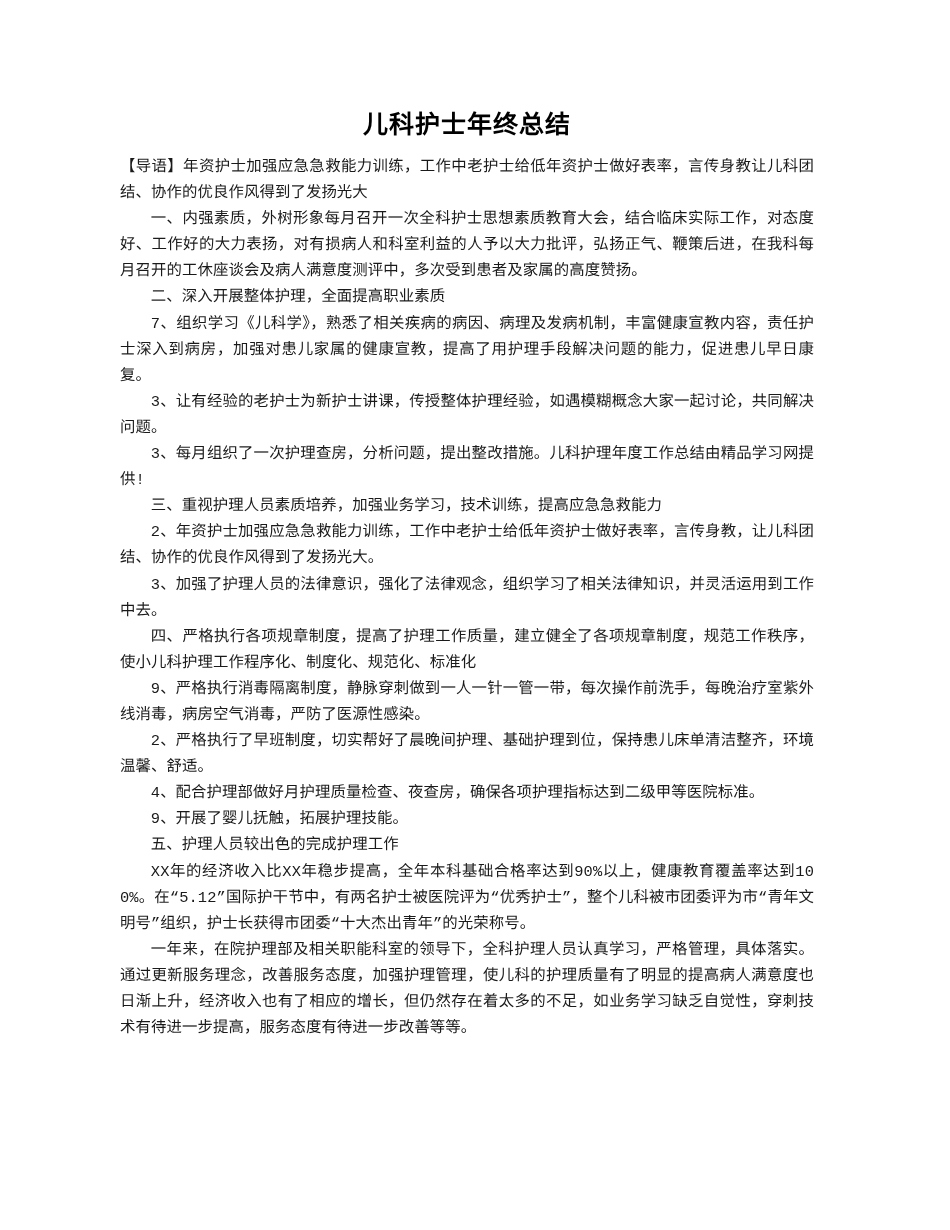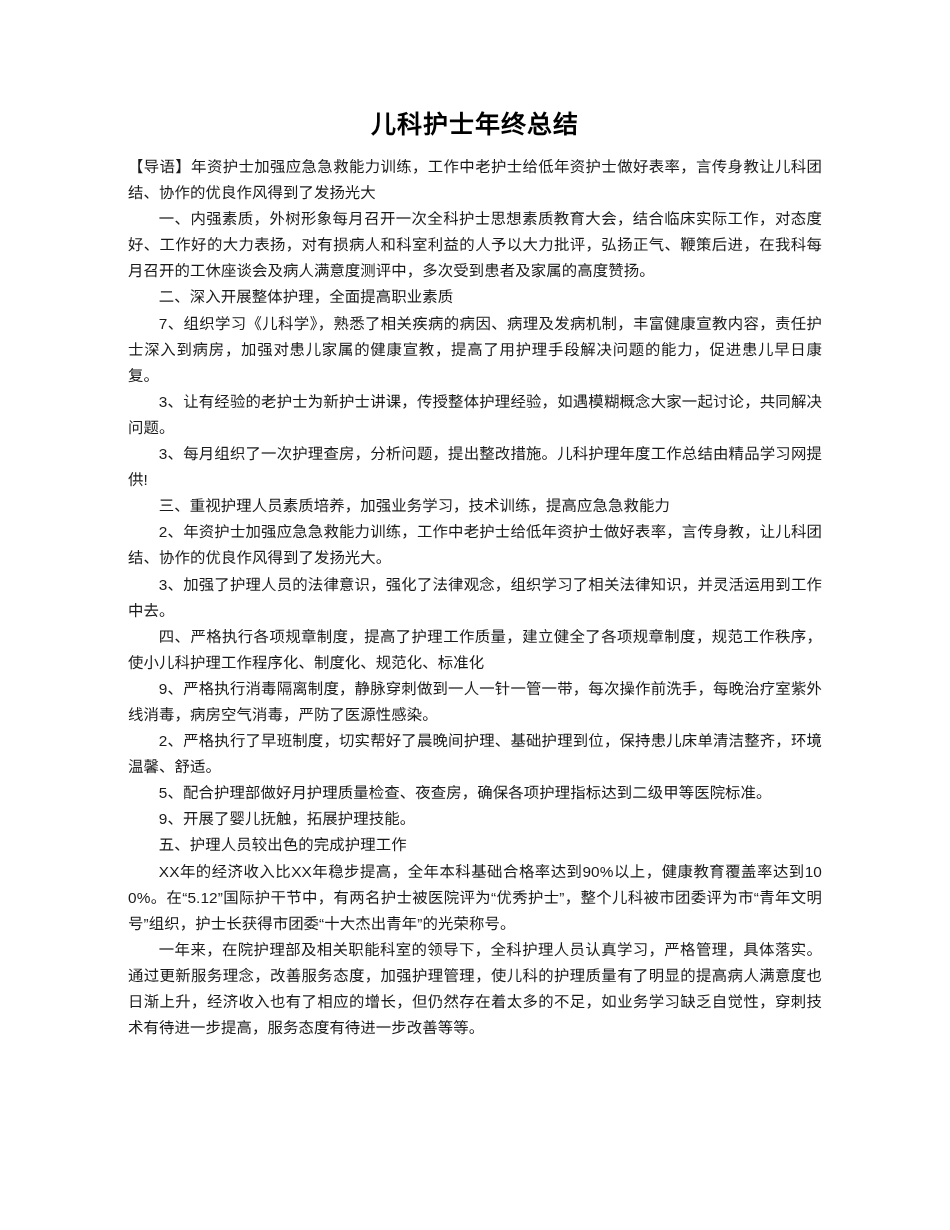--- a/index.html
+++ b/index.html
@@ -11,37 +11,37 @@
   .page {
     position: relative;
     width: 950px;
     height: 1230px;
     background: #ffffff;
     overflow: hidden;
     box-sizing: border-box;
   }
   .doc-body {
     position: absolute;
-    left: 128px;
+    left: 120px;
     top: 108px;
     width: 694px;
   }
   .doc-title {
     font-family: "DejaVu Sans", "Liberation Sans", sans-serif;
     font-weight: bold;
     font-size: 25px;
     line-height: 34px;
     color: #000000;
     text-align: center;
     letter-spacing: 1px;
     margin: 0 0 12px 0;
     white-space: nowrap;
   }
   .para {
-    font-family: Liberation Sans, sans-serif;
+    font-family: Liberation Mono, monospace;
     font-size: 15.4px;
     line-height: 26.1px;
     color: #1a1a1a;
     text-align: justify;
     text-justify: inter-ideograph;
     margin: 0;
     padding: 0;
     letter-spacing: 0.1px;
     word-break: break-all;
   }
@@ -64,20 +64,20 @@
         <p class="para indent">二、深入开展整体护理，全面提高职业素质</p>
         <p class="para indent">7、组织学习《儿科学》，熟悉了相关疾病的病因、病理及发病机制，丰富健康宣教内容，责任护士深入到病房，加强对患儿家属的健康宣教，提高了用护理手段解决问题的能力，促进患儿早日康复。</p>
         <p class="para indent">3、让有经验的老护士为新护士讲课，传授整体护理经验，如遇模糊概念大家一起讨论，共同解决问题。</p>
         <p class="para indent">3、每月组织了一次护理查房，分析问题，提出整改措施。儿科护理年度工作总结由精品学习网提供!</p>
         <p class="para indent">三、重视护理人员素质培养，加强业务学习，技术训练，提高应急急救能力</p>
         <p class="para indent">2、年资护士加强应急急救能力训练，工作中老护士给低年资护士做好表率，言传身教，让儿科团结、协作的优良作风得到了发扬光大。</p>
         <p class="para indent">3、加强了护理人员的法律意识，强化了法律观念，组织学习了相关法律知识，并灵活运用到工作中去。</p>
         <p class="para indent">四、严格执行各项规章制度，提高了护理工作质量，建立健全了各项规章制度，规范工作秩序，使小儿科护理工作程序化、制度化、规范化、标准化</p>
         <p class="para indent">9、严格执行消毒隔离制度，静脉穿刺做到一人一针一管一带，每次操作前洗手，每晚治疗室紫外线消毒，病房空气消毒，严防了医源性感染。</p>
         <p class="para indent">2、严格执行了早班制度，切实帮好了晨晚间护理、基础护理到位，保持患儿床单清洁整齐，环境温馨、舒适。</p>
-        <p class="para indent">5、配合护理部做好月护理质量检查、夜查房，确保各项护理指标达到二级甲等医院标准。</p>
+        <p class="para indent">4、配合护理部做好月护理质量检查、夜查房，确保各项护理指标达到二级甲等医院标准。</p>
         <p class="para indent">9、开展了婴儿抚触，拓展护理技能。</p>
         <p class="para indent">五、护理人员较出色的完成护理工作</p>
         <p class="para indent">XX年的经济收入比XX年稳步提高，全年本科基础合格率达到90%以上，健康教育覆盖率达到100%。在“5.12”国际护干节中，有两名护士被医院评为“优秀护士”，整个儿科被市团委评为市“青年文明号”组织，护士长获得市团委“十大杰出青年”的光荣称号。</p>
         <p class="para indent">一年来，在院护理部及相关职能科室的领导下，全科护理人员认真学习，严格管理，具体落实。通过更新服务理念，改善服务态度，加强护理管理，使儿科的护理质量有了明显的提高病人满意度也日渐上升，经济收入也有了相应的增长，但仍然存在着太多的不足，如业务学习缺乏自觉性，穿刺技术有待进一步提高，服务态度有待进一步改善等等。</p>
       </div>
   </div>
 </div>
 
 </body></html>

